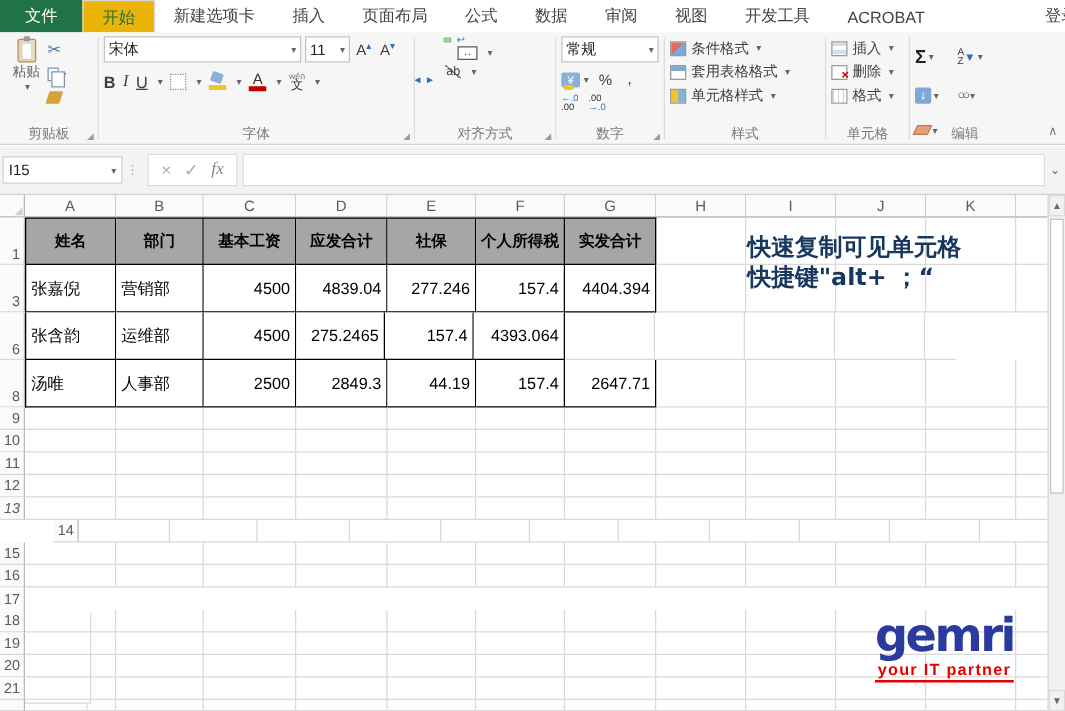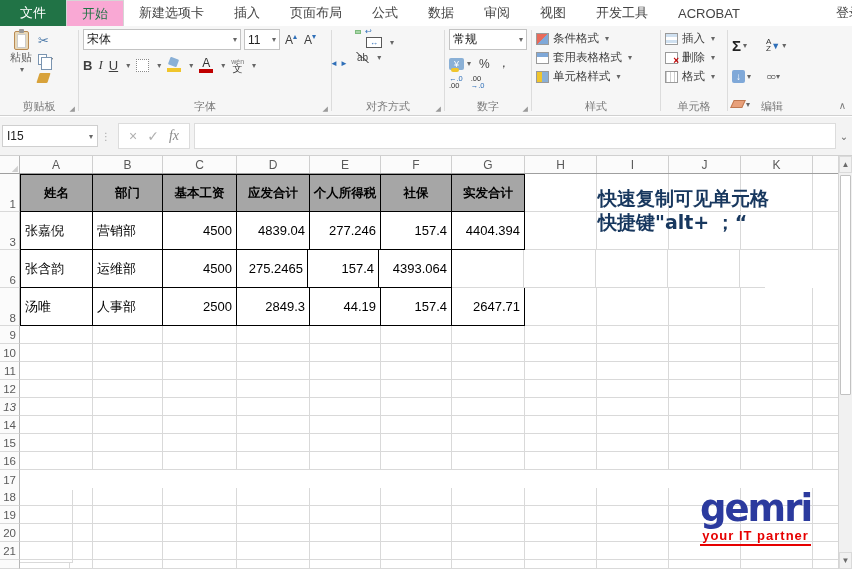--- a/index.html
+++ b/index.html
@@ -3,21 +3,21 @@
 <meta charset="utf-8">
 <style>
   * { margin:0; padding:0; box-sizing:border-box; }
   html,body { width:852px; height:569px; overflow:hidden; font-family:"Liberation Sans","DejaVu Sans",sans-serif; background:#fff; }
   .app { position:relative; width:852px; height:569px; background:#fff; }
 
   
   .tabbar { position:absolute; top:0; left:0; right:0; height:26px; background:#fff; display:flex; align-items:stretch; overflow:hidden; }
   .tab { padding:0 15px; display:flex; align-items:center; font-size:13px; color:#444; cursor:default; white-space:nowrap; }
   .tab.file { background:#217346; color:#fff; padding:0 20px; }
-  .tab.active { color:#217346; background:#f9a8d4; border:1px solid #d5d5d5; border-bottom:none; }
+  .tab.active { color:#217346; background:#eab308; border:1px solid #d5d5d5; border-bottom:none; }
   .login { position:absolute; right:-10px; top:0; height:26px; display:flex; align-items:center; font-size:13px; color:#444; }
 
   
   .ribbon { position:absolute; top:26px; left:0; right:0; height:90px; background:#f6f6f6; border-bottom:1px solid #d0d0d0; display:flex; }
   .rgroup { position:relative; display:flex; flex-direction:column; padding:3px 2px 0 4px; }
   .vsep { width:1px; background:#dcdcdc; margin:4px 0; }
   .glabel { position:absolute; bottom:1px; left:0; right:0; text-align:center; font-size:11px; color:#7a7a7a; white-space:nowrap; }
   .launcher { position:absolute; bottom:2px; right:3px; font-size:7px; color:#9a9a9a; }
   .gcontent { flex:1; display:flex; }
   .dd { font-size:8px; color:#666; margin-left:2px; }
@@ -401,22 +401,22 @@
         <div class="colhdr" style="width: 72px; flex: 0 0 72px;">K</div>
         <div class="colhdr" style="flex: 0 0 25px; border-right: none;"></div>
       </div>
     <div class="gridbody" style="position:relative">
         <div class="grow tall" style="height: 38px;">
           <div class="rowhdr">1</div>
           <div class="cell th bl" style="width: 73px; flex: 0 0 73px;">姓名</div>
           <div class="cell th" style="width: 70px; flex: 0 0 70px;">部门</div>
           <div class="cell th" style="width: 74px; flex: 0 0 74px;">基本工资</div>
           <div class="cell th" style="width: 73px; flex: 0 0 73px;">应发合计</div>
+          <div class="cell th" style="width: 71px; flex: 0 0 71px;">社保</div>
           <div class="cell th" style="width: 71px; flex: 0 0 71px;">个人所得税</div>
-          <div class="cell th" style="width: 71px; flex: 0 0 71px;">社保</div>
           <div class="cell th" style="width: 73px; flex: 0 0 73px;">实发合计</div>
           <div class="cell" style="width: 72px; flex: 0 0 72px;"></div>
           <div class="cell" style="width: 72px; flex: 0 0 72px;"></div>
           <div class="cell" style="width: 72px; flex: 0 0 72px;"></div>
           <div class="cell" style="width: 72px; flex: 0 0 72px;"></div>
           <div class="cell" style="flex: 0 0 25px; border-right: none;"></div>
         </div>
         <div class="grow tall" style="height: 38px;">
           <div class="rowhdr">3</div>
           <div class="cell td tl bl" style="width: 73px; flex: 0 0 73px;">张嘉倪</div>
@@ -529,21 +529,21 @@
           <div class="cell" style="width: 73px; flex: 0 0 73px;"></div>
           <div class="cell" style="width: 71px; flex: 0 0 71px;"></div>
           <div class="cell" style="width: 71px; flex: 0 0 71px;"></div>
           <div class="cell" style="width: 73px; flex: 0 0 73px;"></div>
           <div class="cell" style="width: 72px; flex: 0 0 72px;"></div>
           <div class="cell" style="width: 72px; flex: 0 0 72px;"></div>
           <div class="cell" style="width: 72px; flex: 0 0 72px;"></div>
           <div class="cell" style="width: 72px; flex: 0 0 72px;"></div>
           <div class="cell" style="flex: 0 0 25px; border-right: none;"></div>
         </div>
-        <div class="grow" style="height: 18px;">
+        <div class="grow" style="height: 18px; padding-left: 43px;">
           <div class="rowhdr">14</div>
           <div class="cell" style="width: 73px; flex: 0 0 73px;"></div>
           <div class="cell" style="width: 70px; flex: 0 0 70px;"></div>
           <div class="cell" style="width: 74px; flex: 0 0 74px;"></div>
           <div class="cell" style="width: 73px; flex: 0 0 73px;"></div>
           <div class="cell" style="width: 71px; flex: 0 0 71px;"></div>
           <div class="cell" style="width: 71px; flex: 0 0 71px;"></div>
           <div class="cell" style="width: 73px; flex: 0 0 73px;"></div>
           <div class="cell" style="width: 72px; flex: 0 0 72px;"></div>
           <div class="cell" style="width: 72px; flex: 0 0 72px;"></div>

